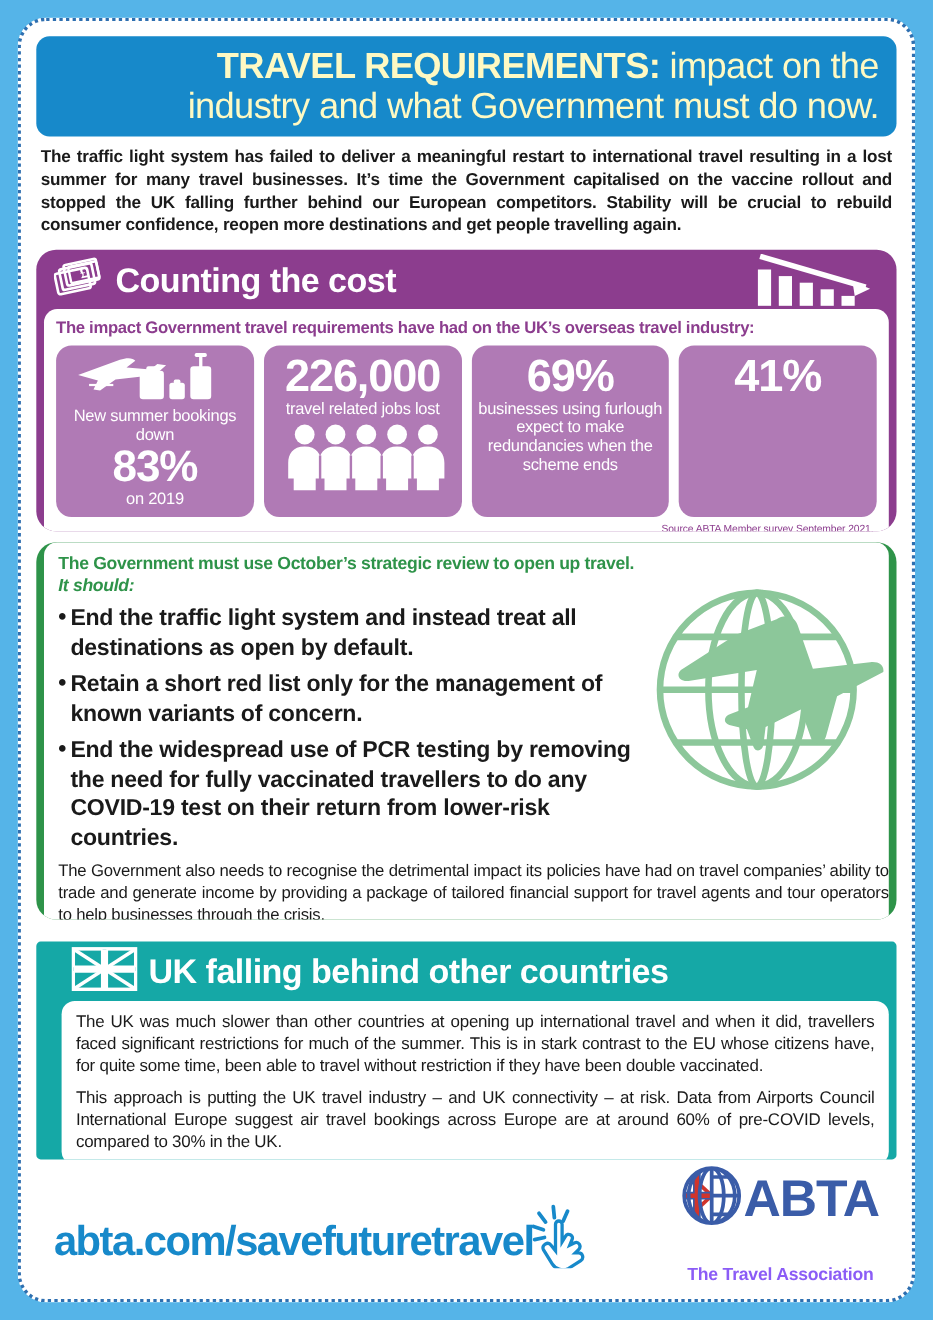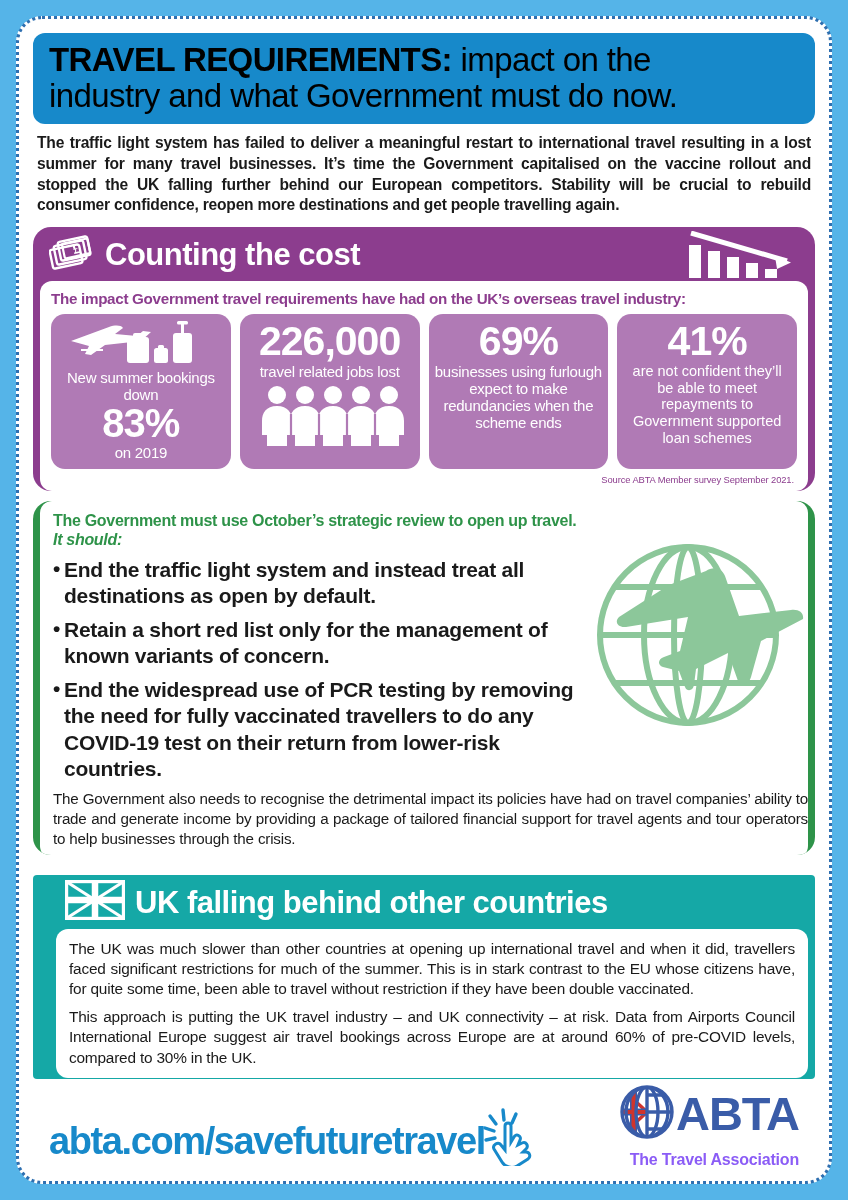--- a/index.html
+++ b/index.html
@@ -31,23 +31,24 @@
     padding: 14px 14px 10px 14px;
     display: flex;
     flex-direction: column;
   }
 
   
   .title-banner {
     background: #1789ca;
     border-radius: 12px;
     padding: 9px 16px 11px 16px;
-    color: #000000;
+    color: #fef9c3;
     line-height: 1.08;
     letter-spacing: -0.6px;
+    text-align: right;
   }
   .title-banner .t-line {
     font-size: 33px;
     font-weight: 400;
     white-space: nowrap;
   }
   .title-banner .t-strong { font-weight: bold; }
 
   
   .intro {
@@ -248,21 +249,21 @@
     color: #1789ca;
     font-size: 38px;
     font-weight: bold;
     letter-spacing: -1.4px;
     line-height: 1;
     white-space: nowrap;
   }
   .url-group { display: flex; align-items: flex-end; gap: 0px; position: relative; }
   .cursor-icon { position: relative; left: -6px; top: 10px; }
 
-  .abta-logo { display: flex; flex-direction: column; align-items: flex-end; padding-right: 8px; }
+  .abta-logo { display: flex; flex-direction: column; align-items: center; padding-right: 8px; gap: 24px; }
   .abta-top { display: flex; align-items: center; gap: 2px; }
   .abta-word {
     color: #3a5ca8;
     font-size: 47px;
     font-weight: bold;
     letter-spacing: -1px;
     line-height: 0.9;
   }
   .abta-sub {
     color: #8b5cf6;
@@ -370,21 +371,20 @@
             </span>
           </div>
 
           <div class="stat-box b3">
             <div class="stat-big xl">69%</div>
             <div class="stat-small">businesses using furlough expect to make redundancies when the scheme ends</div>
           </div>
 
           <div class="stat-box b4">
             <div class="stat-big xl">41%</div>
-            <div class="stat-tiny">are not confident they’ll be able to meet repayments to Government supported loan schemes</div>
           </div>
 
         </div>
 
         <div class="source-line">Source ABTA Member survey September 2021.</div>
       </div>
     </section>
 
     <section class="sec-green">
 

